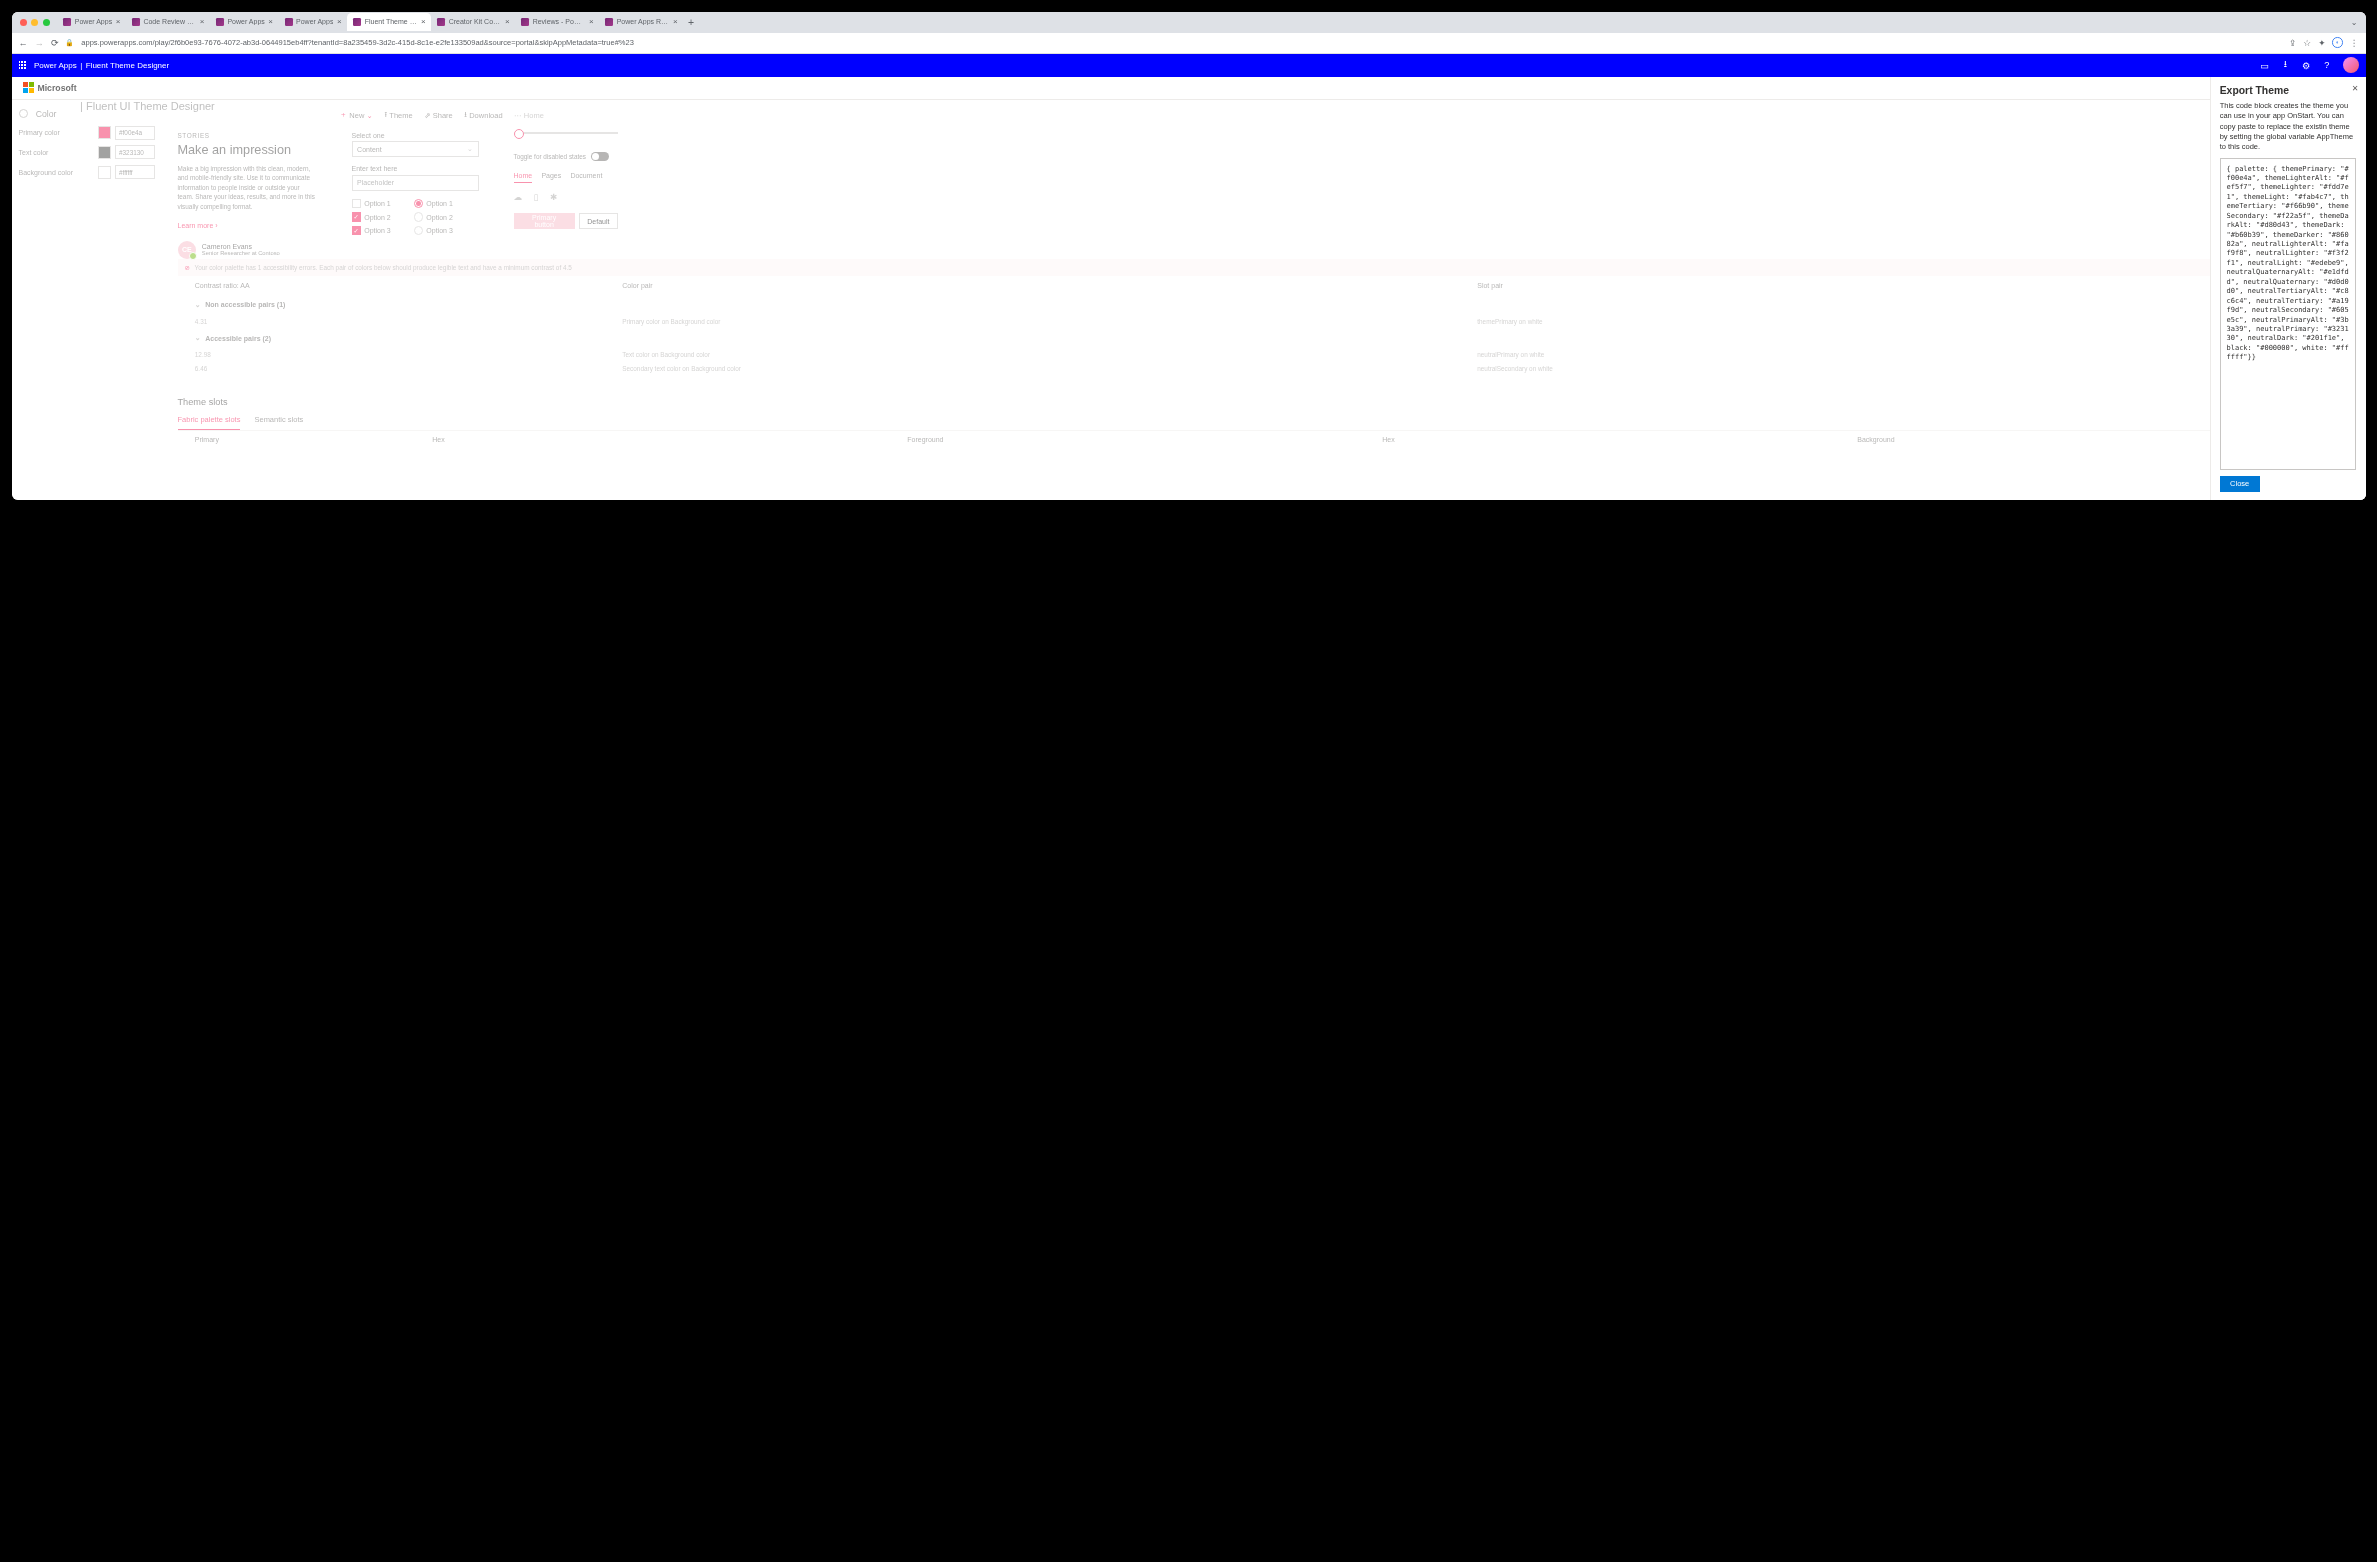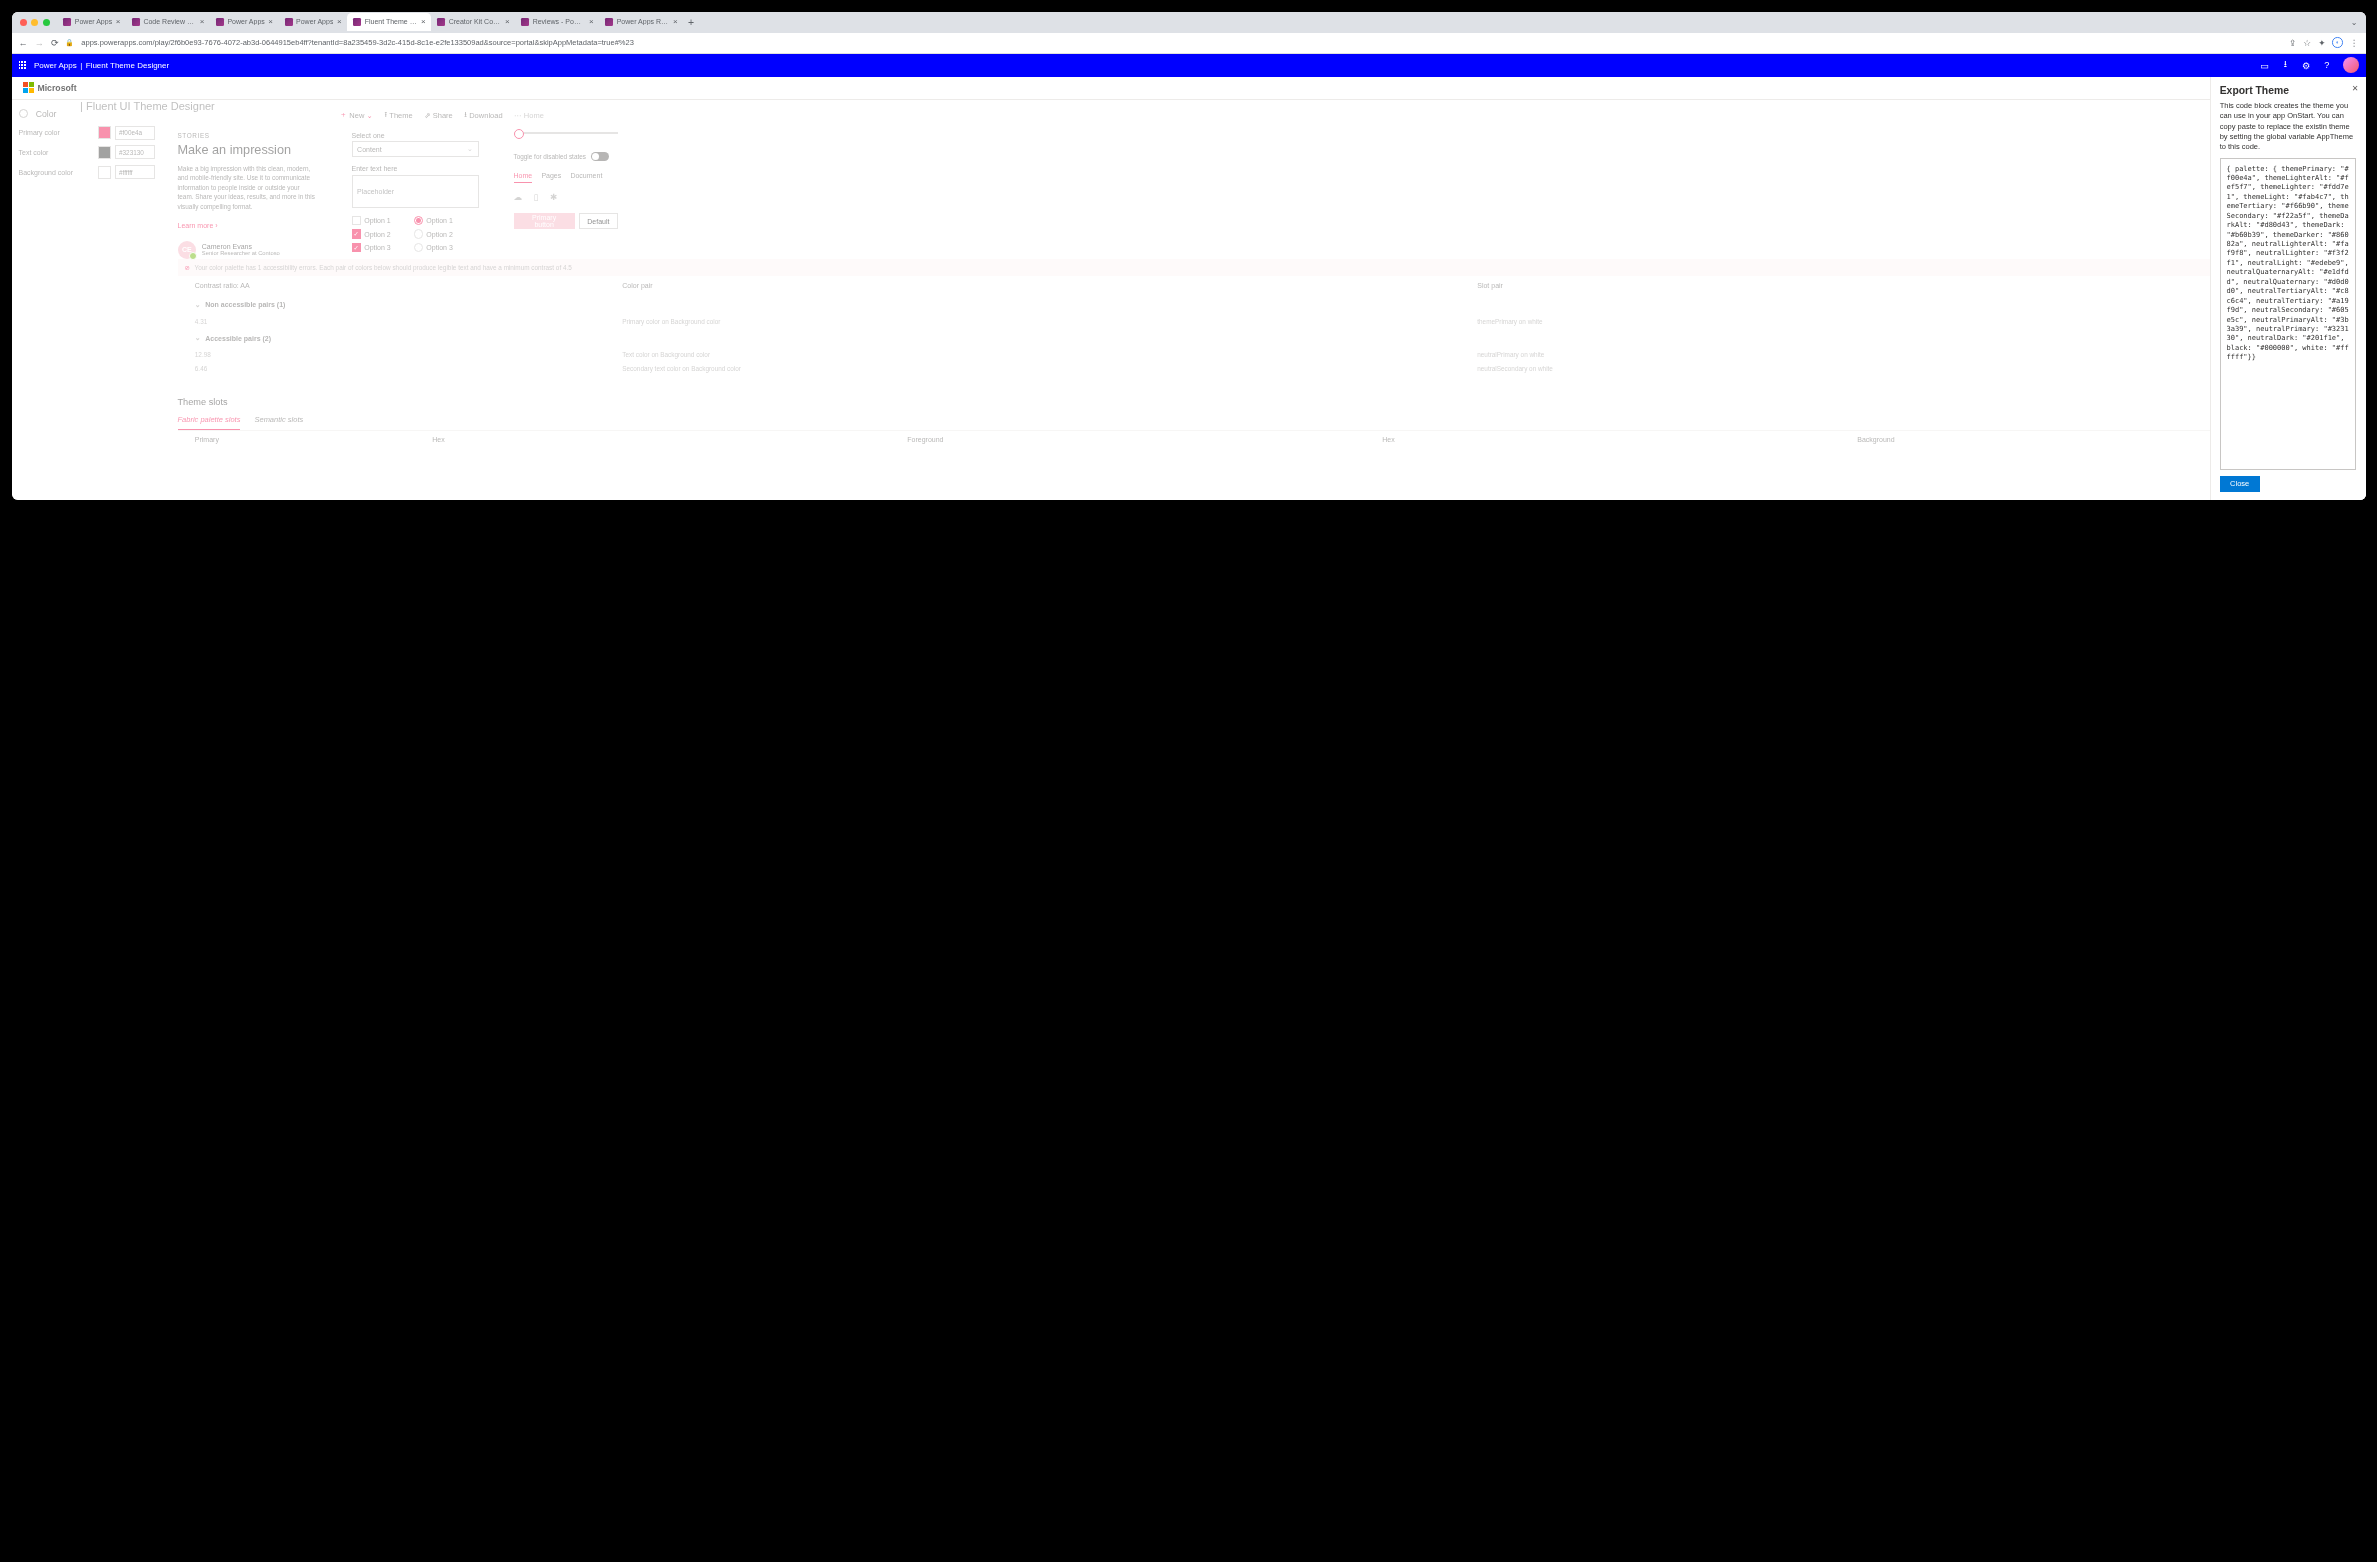--- a/index.html
+++ b/index.html
@@ -69,21 +69,21 @@
 .persona { display:flex; align-items:center; gap:5.8px; margin-top:11.5px; }
 .persona-av { width:18.5px; height:18.5px; border-radius:50%; background:#f7b5c4; color:#fff; display:flex; align-items:center; justify-content:center; font-size:7px; font-weight:600; position:relative; }
 .persona-av::after{content:'';position:absolute;bottom:-0.6px;right:-0.6px;width:5.8px;height:5.8px;background:#6bb700;border:1.2px solid #fff;border-radius:50%;}
 .persona-name{font-size:7px;color:#323130;}
 .persona-sub{font-size:5.8px;color:#605e5c;}
 
 .formcol { width:127px; }
 .fieldlbl { font-size:7px; color:#605e5c; margin-bottom:2.3px; }
 .dropdown { width:100%; height:16px; border:0.6px solid #c8c6c4; display:flex; align-items:center; justify-content:space-between; padding:0 4.6px; font-size:7px; color:#605e5c; cursor:pointer; margin-bottom:8px;}
 .dropdown::after{content:'⌄';color:#a19f9d;}
-.textin { width:100%; height:33px; border:0.6px solid #c8c6c4; padding:0 4.6px; font-size:7px; color:#a19f9d; }
+.textin { width:100%; height:16px; border:0.6px solid #c8c6c4; padding:0 4.6px; font-size:7px; color:#a19f9d; }
 .optrow { display:flex; gap:23px; margin-top:8px; }
 .optcol { display:flex; flex-direction:column; gap:4.6px;}
 .chk { display:flex; align-items:center; gap:3.5px; font-size:7px; color:#605e5c; cursor:pointer;}
 .chkbox { width:9.2px; height:9.2px; border:0.6px solid #c8c6c4; display:flex; align-items:center; justify-content:center;}
 .chkbox.checked{background:#f00e4a;border-color:#f00e4a;color:#fff;font-size:6.4px;}
 .radio { width:9.2px; height:9.2px; border:0.6px solid #c8c6c4; border-radius:50%; display:flex;align-items:center;justify-content:center;}
 .radio.checked{border-color:#f00e4a;}
 .radio.checked::after{content:'';width:4.6px;height:4.6px;background:#f00e4a;border-radius:50%;}
 
 .rightcol { width:104px; }
@@ -102,21 +102,21 @@
 .h2 { font-size:9.2px; color:#323130; font-weight:400; margin:21px 0 8px; }
 .errbanner { background:#fdf3f4; padding:4.6px 7px; font-size:6.4px; color:#a19f9d; display:flex; align-items:center; gap:4.6px;}
 .errbanner::before{content:'⊘';color:#f00e4a;}
 .tablehdr { display:flex; padding:5.8px 17.3px; font-size:7px; color:#605e5c; }
 .tablehdr > div, .tablerow > div { flex:1; }
 .tablehdr > div:first-child, .tablerow > div:first-child{flex:0.5}
 .subsec { padding:5.8px 17.3px; font-size:7px; color:#605e5c; font-weight:600; display:flex;align-items:center;gap:4.6px;}
 .subsec::before{content:'⌄';color:#a19f9d;}
 .tablerow { display:flex; padding:3.5px 17.3px; font-size:6.4px; color:#a19f9d; }
 
-.themepivot { display:flex; gap:14px; font-size:7.5px; color:#605e5c; border-bottom:0.6px solid #edebe9;font-style:italic;}
+.themepivot { display:flex; gap:14px; font-size:7.5px; color:#605e5c; border-bottom:0.6px solid #edebe9;}
 .themepivot .sel{color:#f00e4a;border-bottom:1.2px solid #f00e4a;padding-bottom:4.6px;}
 
 
 .panel { position:absolute; right:0; top:65px; bottom:0; width:156px; background:#fff; z-index:20; padding:8px 9.2px; border-left:0.6px solid #edebe9; display:flex; flex-direction:column; }
 .panel-close{position:absolute;top:7px;right:7px;font-size:8px;color:#605e5c;cursor:pointer;}
 .panel h2{font-size:10.4px;font-weight:600;margin-bottom:5.8px;}
 .panel p{font-size:7.5px;line-height:1.35;margin-bottom:5.8px;}
 .codebox{flex:1;border:0.6px solid #c8c6c4;padding:5.8px;font-family:Consolas,monospace;font-size:7px;line-height:1.35;white-space:pre-wrap;word-break:break-all;overflow:auto;}
 .panel-btn{align-self:flex-start;background:#0078d4;color:#fff;border:none;height:16px;padding:0 10.4px;font-size:7.5px;margin-top:5.8px;cursor:pointer;}
 </style>

